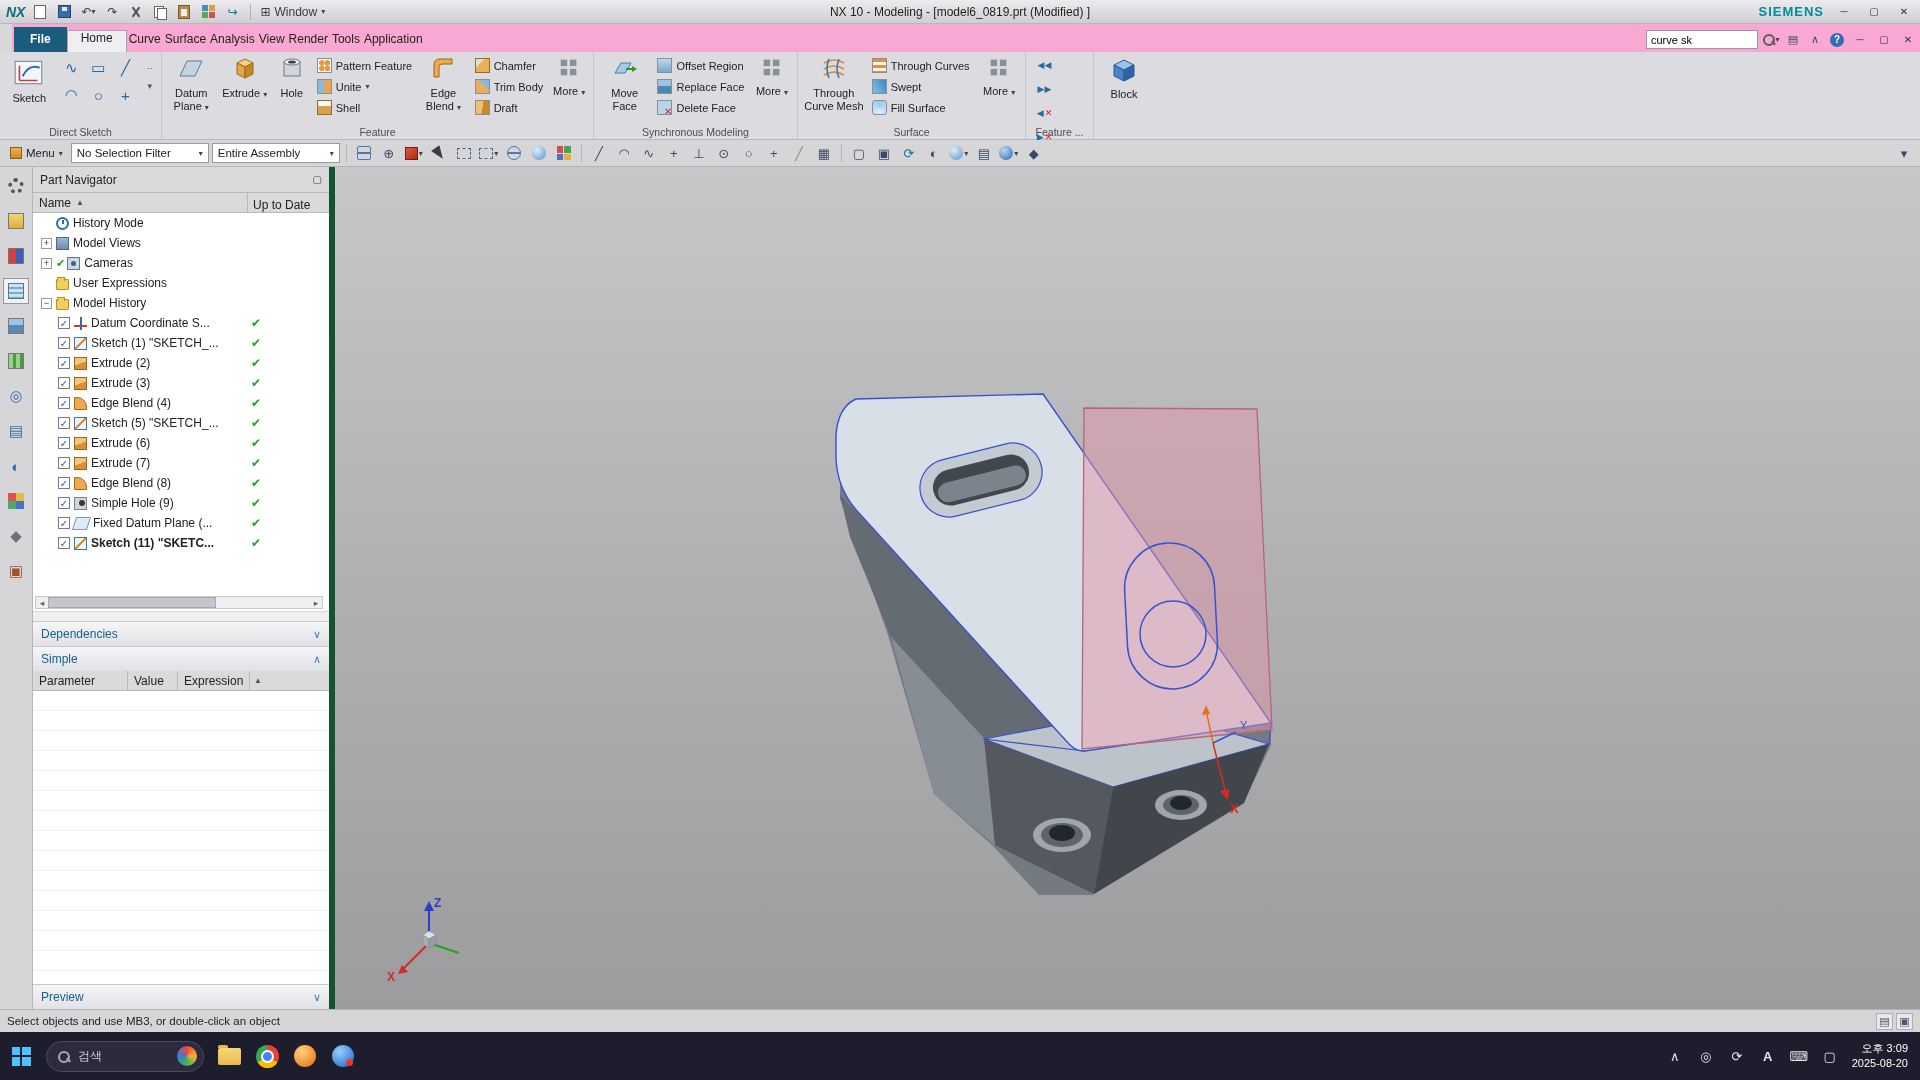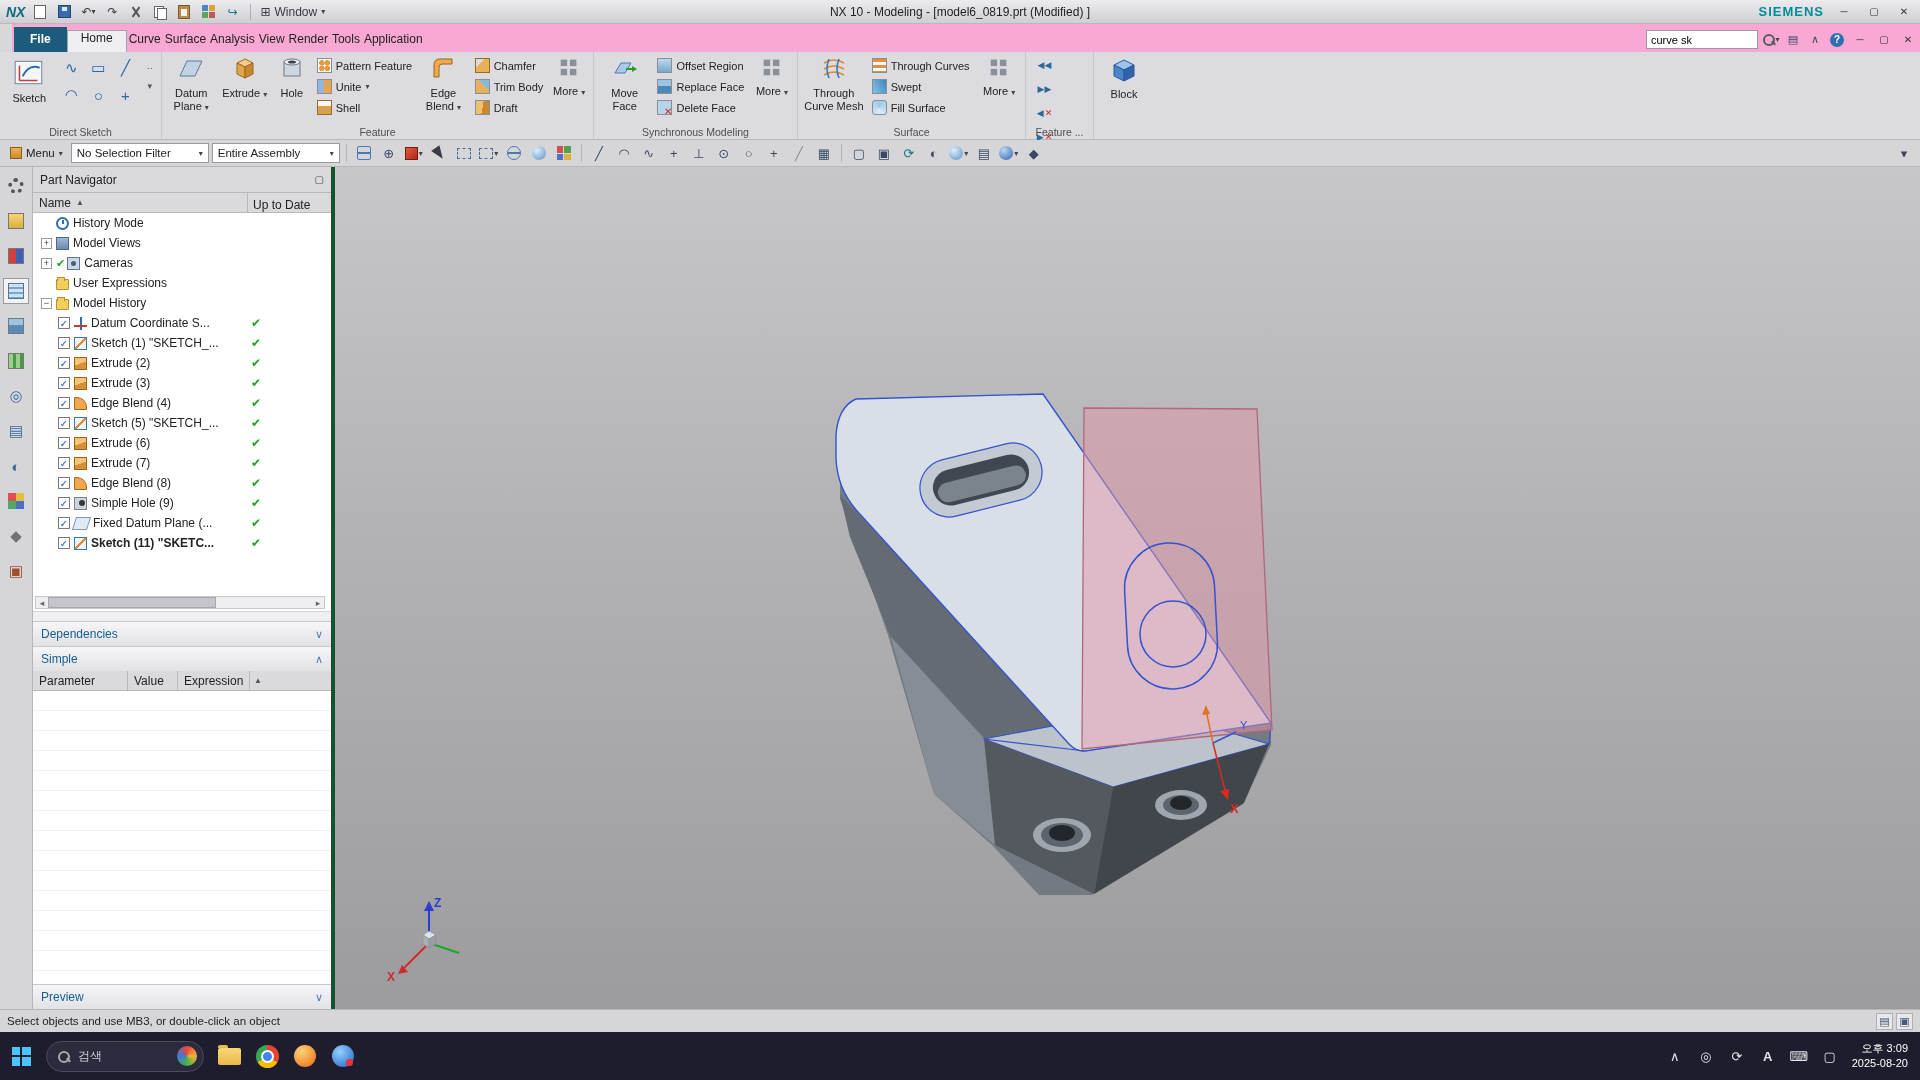--- a/index.html
+++ b/index.html
@@ -93,21 +93,21 @@
 .sq{width:16px;height:16px;border:1px solid #777}
 .sq.yellow{background:linear-gradient(#f6d574,#dcae3c)}
 .sq.redblue{background:linear-gradient(90deg,#d04040 50%,#3a60b8 50%)}
 .sq.teal{background:repeating-linear-gradient(#cfe2ef 0 3px,#7aa8cc 3px 5px);border-color:#4a7aa0}
 .sq.drawer{background:linear-gradient(#9ec4e4 40%,#5a8ab8 40%)}
 .sq.green{background:repeating-linear-gradient(90deg,#9ad08a 0 4px,#4a9a46 4px 7px)}
 .glyph-b{font-size:15px;color:#3a6aa0}
 .pal{width:16px;height:16px;display:grid;grid-template:1fr 1fr/1fr 1fr}
 .pal span:nth-child(1){background:#e05050}.pal span:nth-child(2){background:#e0c040}.pal span:nth-child(3){background:#50a868}.pal span:nth-child(4){background:#4a70c8}
 
-#pnav{position:absolute;top:167px;left:33px;width:302px;height:842px;background:#fff;border-right:4px solid #14532d;display:flex;flex-direction:column;font-size:12px}
+#pnav{position:absolute;top:167px;left:33px;width:302px;height:842px;background:#fff;border-right:6px solid #14532d;display:flex;flex-direction:column;font-size:12px}
 .pn-title{height:26px;display:flex;align-items:center;padding:0 7px;background:#dadadd;border-bottom:1px solid #b8b7bc;flex:none}
 .pn-title .sp{flex:1}
 .pn-cols{height:20px;display:flex;background:#dadadd;border-bottom:1px solid #b8b7bc;flex:none;align-items:flex-end}
 .c-name{width:215px;border-right:1px solid #b8b7bc;display:flex;gap:5px;padding:0 6px;align-items:center;height:100%}
 .c-utd{flex:1;padding:0 5px}
 .sortico{font-size:8px;color:#555}
 #treewrap{height:398px;position:relative;flex:none;overflow:hidden}
 .trow{position:relative;display:flex;align-items:center;height:20px;gap:4px;padding-left:8px;white-space:nowrap}
 .trow.lvl1{padding-left:25px}
 .trow.b .tl{font-weight:bold}

